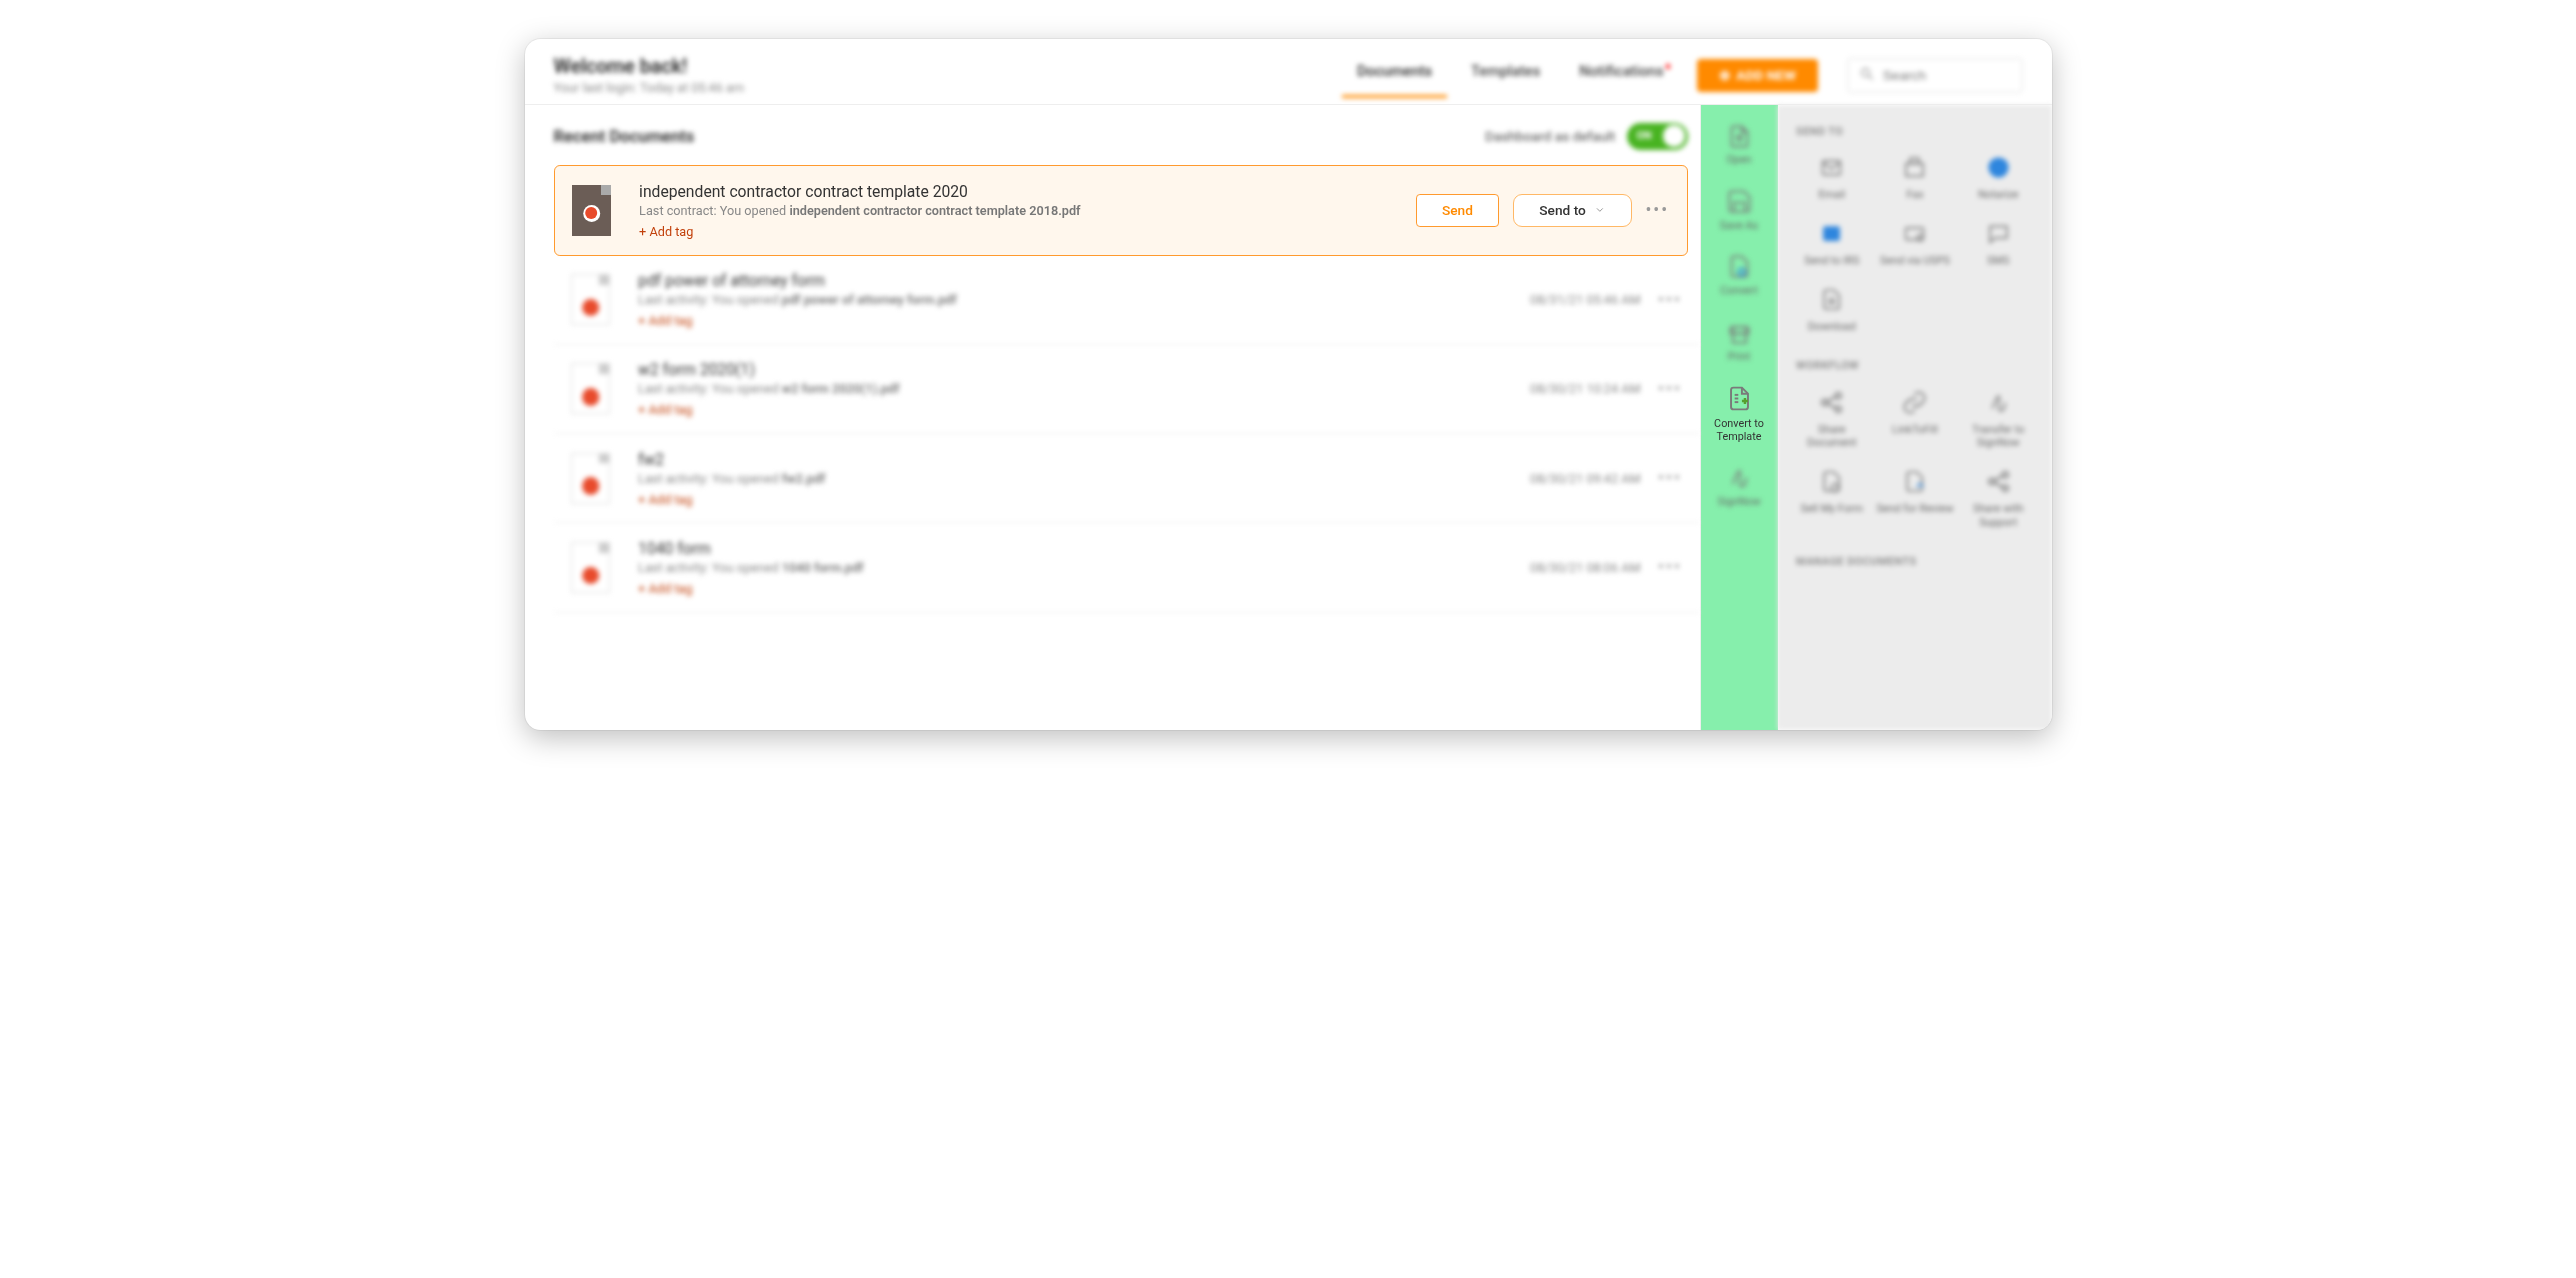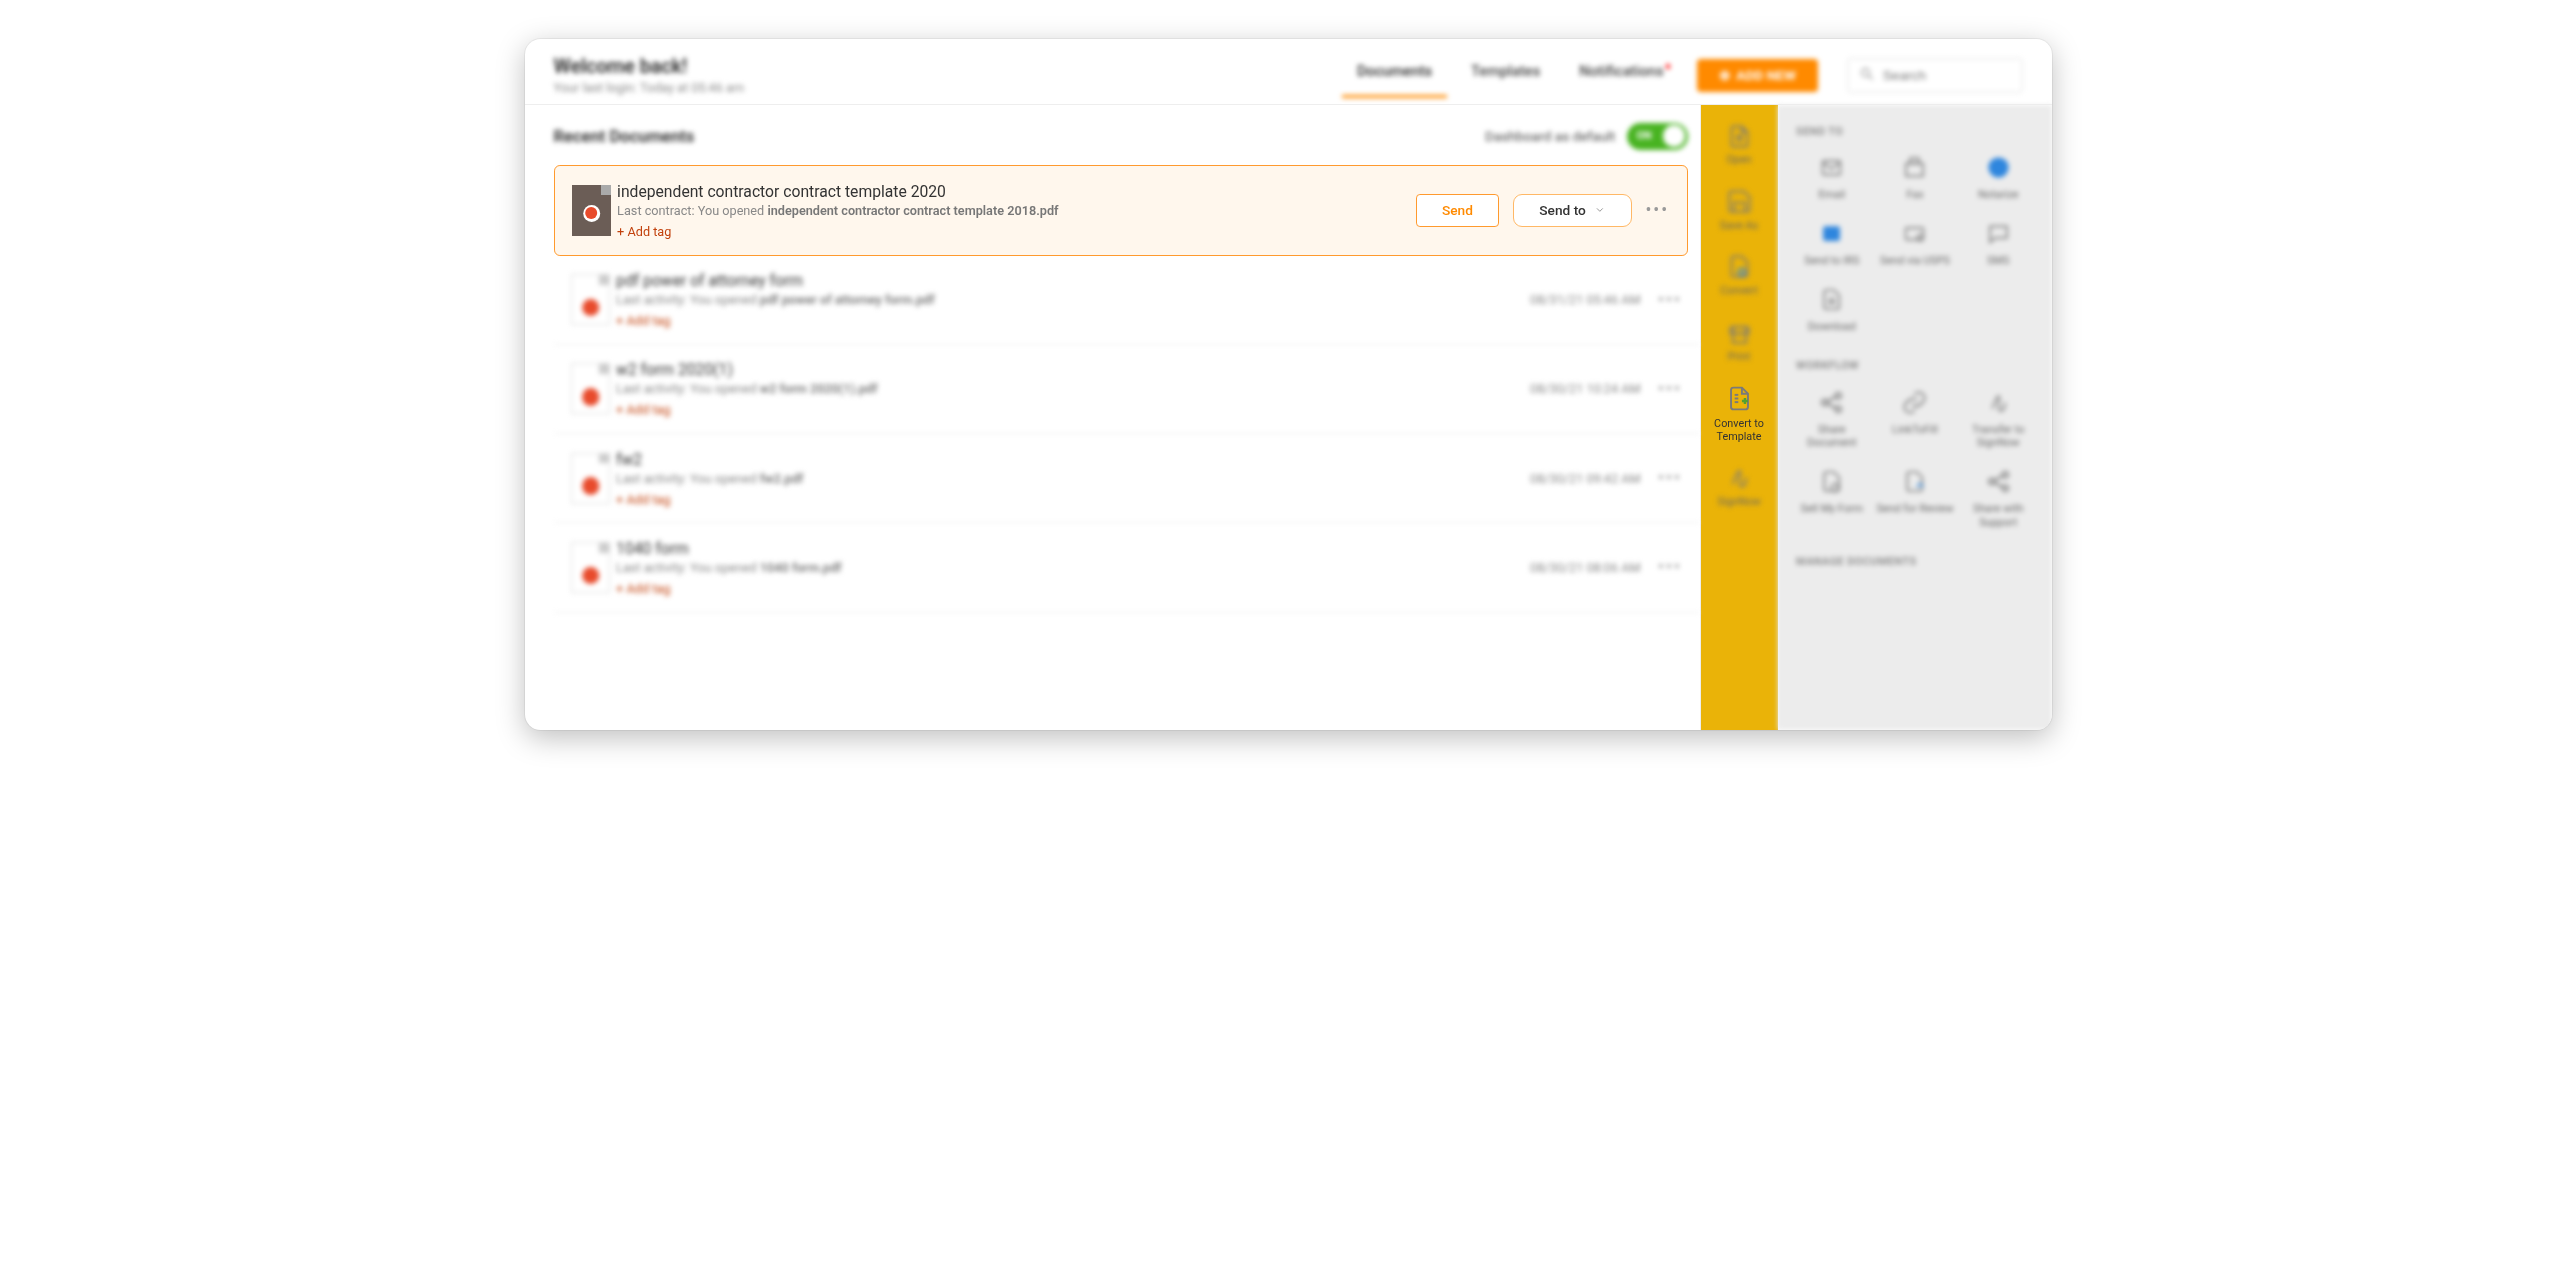--- a/index.html
+++ b/index.html
@@ -71,21 +71,21 @@
 }
 .section-header h2 { font-size: 16.6px; font-weight: 600; color: #2b2b2b; }
 .toggle-wrap { display: flex; align-items: center; gap: 11.7px; font-size: 13.7px; color:#444; }
 .toggle { width: 61px; height: 27px; background: #48b321; border-radius: 13.7px; position: relative; }
 .toggle .on-text { color:#fff; font-size:10.8px; font-weight:700; position:absolute; left:9.8px; top:6.9px;}
 .toggle::after { content: ""; width: 21.5px; height: 21.5px; background: #fff; border-radius: 50%;
   position: absolute; right: 2.9px; top: 2.9px; }
 
 .doc-list { margin-top: 15.7px; }
 .doc-card {
-  display: flex; align-items: center; gap: 6px;
+  display: flex; align-items: center; gap: 28px;
   padding: 15.7px 17.6px;
   border-bottom: 1px solid #eee;
 }
 .doc-card.highlighted {
   background: #fff7ed;
   border: 1.5px solid #ff9a2e;
   border-radius: 5.9px;
   margin-right: 11.7px;
 }
 .doc-thumb {
@@ -113,21 +113,21 @@
 .doc-date { font-size: 12.7px; color: #888; margin-right: 3.9px;}
 .btn-outline {
   border:1px solid #ff9a2e; color:#ff8a00; background:#fff;
   padding: 7.8px 25.4px; font-size:13.7px; font-weight:500; border-radius:3.9px; cursor:pointer;
 }
 .btn-outline.gray { border-color:#ffb866; color:#333;border-radius:9px; }
 .btn-sendto { display:flex; align-items:center; gap:7.8px; }
 .dots { color:#999; font-size:17.6px; letter-spacing:2px; cursor:pointer; }
 
 .right-col {
-  width: 78px; background:#eab308; border-left:1px solid #eee; padding-top:9.8px;
+  width: 78px; background:#86efac; border-left:1px solid #eee; padding-top:9.8px;
 }
 .right-col .r-item { text-align:center; padding:7.8px 2px 13.7px 2px; font-size:10.8px; color:#666; cursor:pointer; }
 .right-col .r-item.active { color:#333; }
 .r-item svg { display:block; margin:0 auto 3.9px auto; }
 .panel {
   width: 274px; background:#ececec; border-left:1px solid #ddd; padding:13.7px 7.8px 19.6px 7.8px;
 }
 .panel-section-title {
   font-size:10.8px; letter-spacing:0.5px; color:#888; font-weight:600;
   padding: 5.9px 9.8px 9.8px 9.8px;

